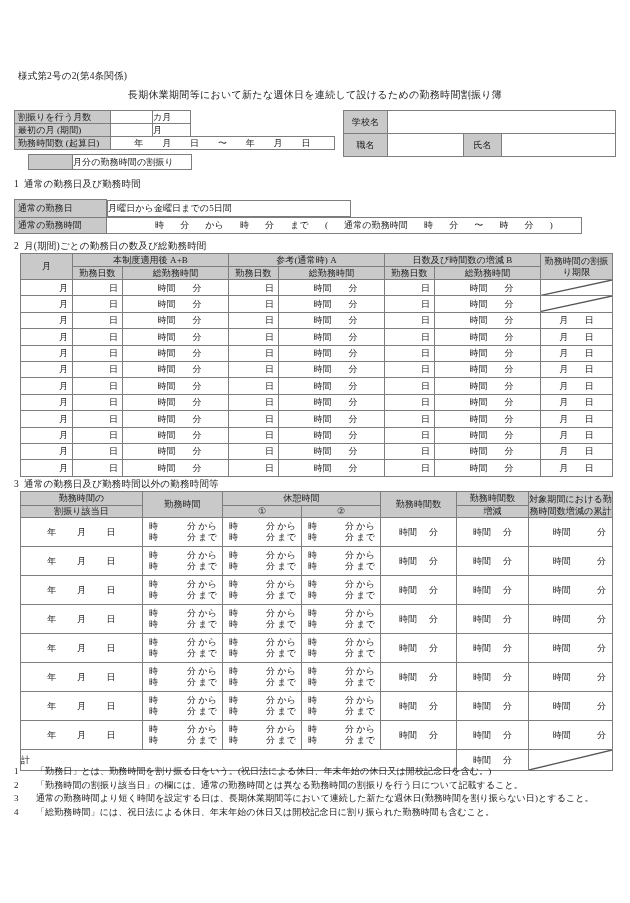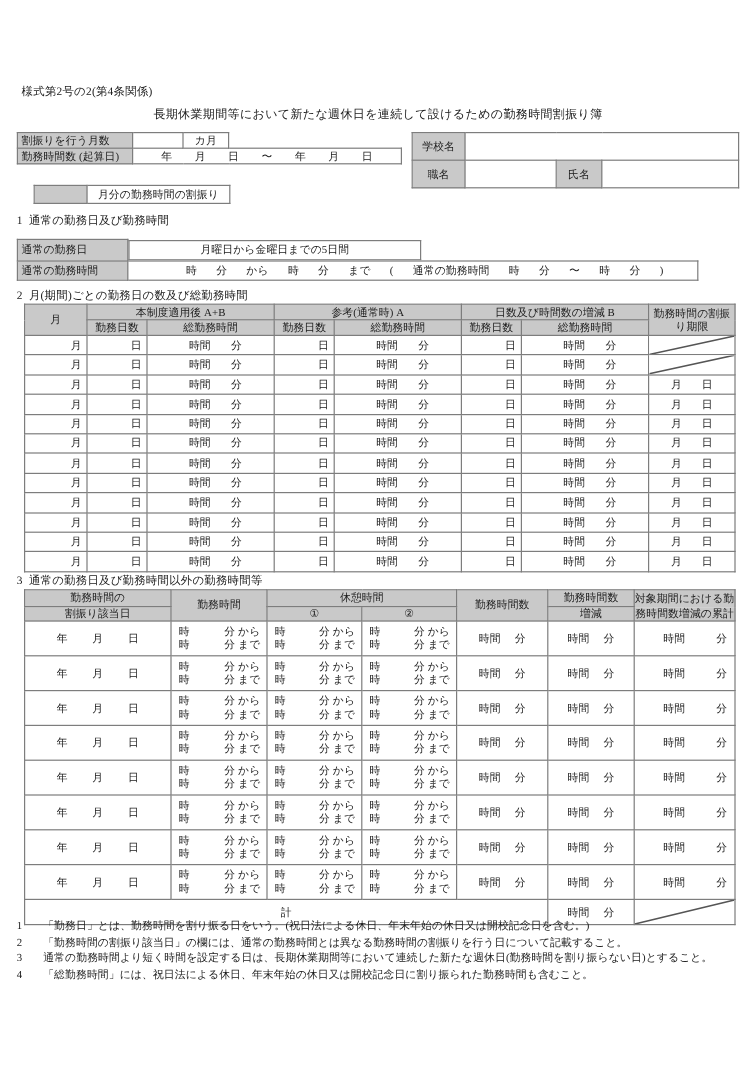--- a/index.html
+++ b/index.html
@@ -48,21 +48,21 @@
     font-weight: normal;
     font-size: 9px;
     padding: 0;
     line-height: 1.15;
     vertical-align: middle;
     background: #ffffff;
     letter-spacing: 0.1px;
   }
   .hd { background: #c9c9c9; text-align: center; }
   .hdl { background: #c9c9c9; text-align: left; padding-left: 3px; }
-  .ctr { text-align: center; }
+  .ctr { }
   .rgt { text-align: right; padding-right: 4px; }
   .nb { border: none; }
 
   
   #hdr-left {
     position: absolute;
     left: 14px;
     top: 110px;
     width: 320px;
   }
@@ -164,20 +164,26 @@
       <col style="width:96px">
         <col style="width:42px">
         <col style="width:38px">
         <col style="width:144px">
     </colgroup>
     <tbody>
       <tr>
         <td class="hdl">割振りを行う月数</td>
         <td></td>
         <td class="ctr">カ月</td>
+        <td class="nb"></td>
+      </tr>
+      <tr>
+        <td class="hdl">最初の月 (期間)</td>
+        <td></td>
+        <td class="ctr">月</td>
         <td class="nb"></td>
       </tr>
       <tr>
         <td class="hdl">勤務時間数 (起算日)</td>
         <td colspan="3">
           <div class="ymd" style="padding:0 14px">
             <span>年</span>
             <span>月</span>
             <span>日</span>
             <span>〜</span>

